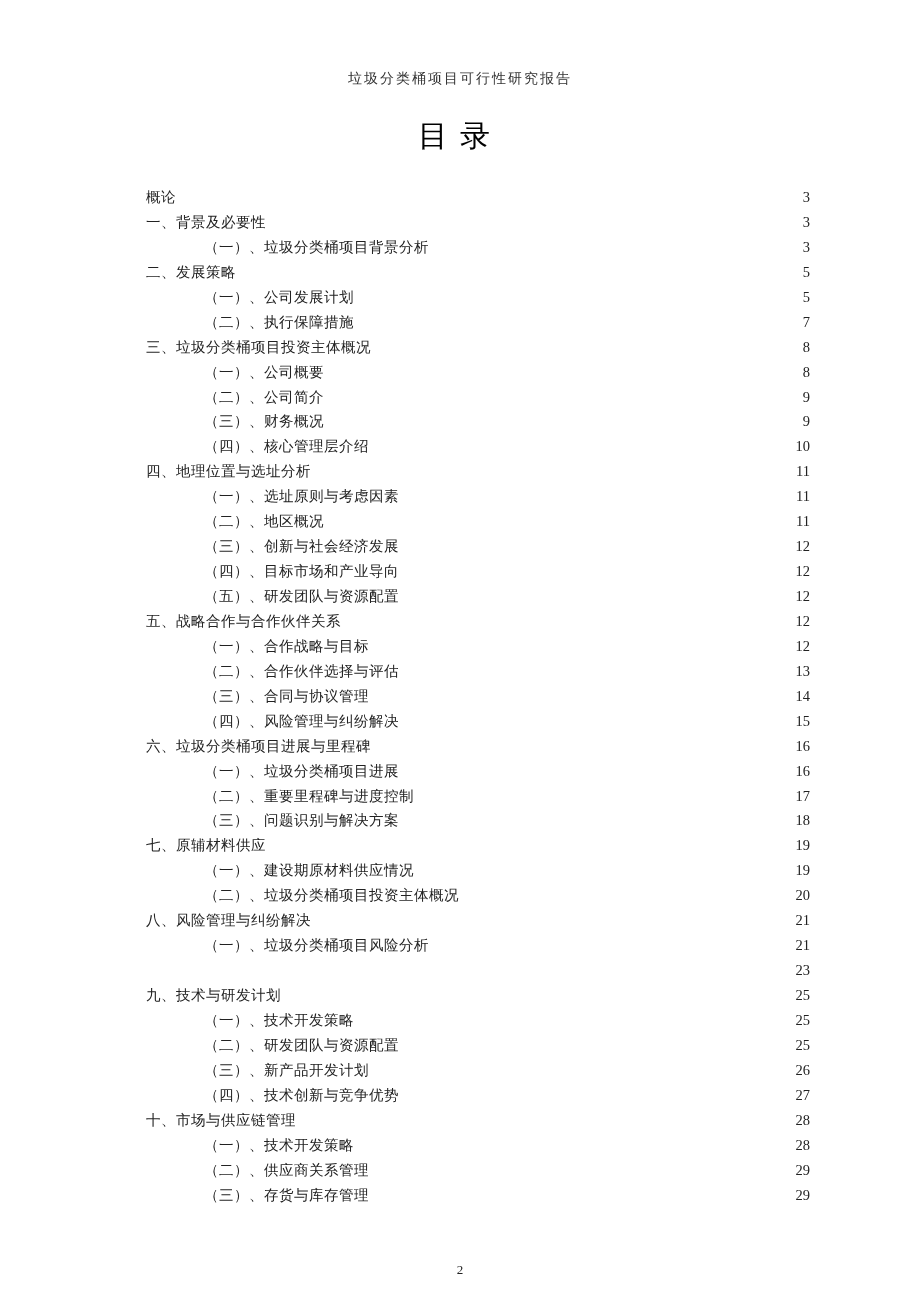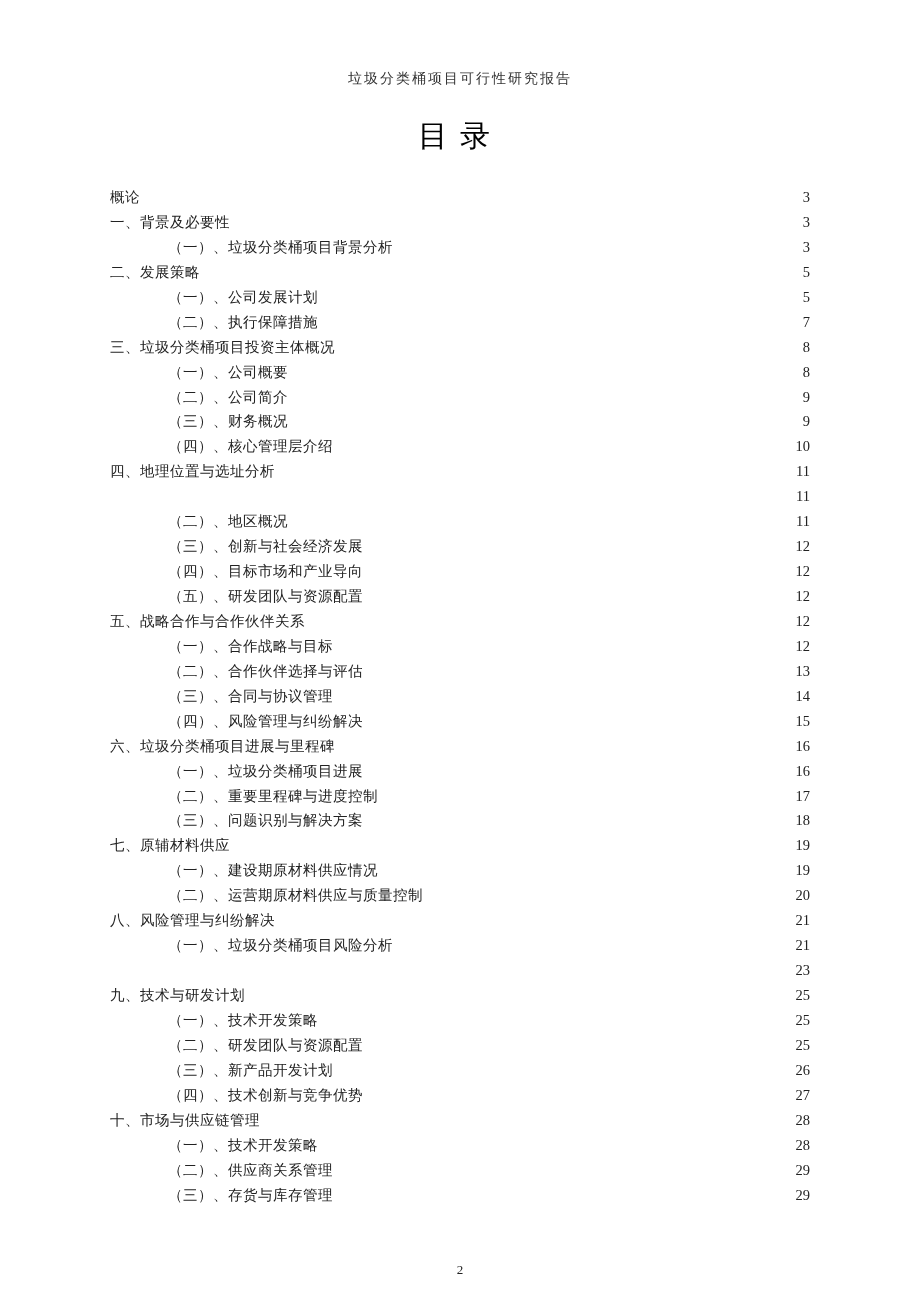--- a/index.html
+++ b/index.html
@@ -26,20 +26,21 @@
       letter-spacing: 12px;
       margin-bottom: 28px;
     }
     .toc-line {
       display: flex;
       align-items: flex-start;
       font-size: 14.5px;
       line-height: 1.72;
       white-space: nowrap;
       color: #222;
+      margin-left: 36px;
     }
     .toc-line.level-0 { padding-left: 0; }
     .toc-line.level-1 { padding-left: 58px; }
     .toc-label { flex-shrink: 0; letter-spacing: 0.5px; }
     .toc-dots {
       flex: 1 1 auto;
       overflow: hidden;
       position: relative;
       margin: 0 2px;
     }
@@ -124,20 +125,21 @@
       <span class="toc-label">（四）、核心管理层介绍</span>
       <span class="toc-dots"></span>
       <span class="toc-page">10</span>
     </div>
     <div class="toc-line level-0">
       <span class="toc-label">四、地理位置与选址分析</span>
       <span class="toc-dots"></span>
       <span class="toc-page">11</span>
     </div>
     <div class="toc-line level-1">
+      <span class="toc-label">（一）、选址原则与考虑因素</span>
       <span class="toc-dots"></span>
       <span class="toc-page">11</span>
     </div>
     <div class="toc-line level-1">
       <span class="toc-label">（二）、地区概况</span>
       <span class="toc-dots"></span>
       <span class="toc-page">11</span>
     </div>
     <div class="toc-line level-1">
       <span class="toc-label">（三）、创新与社会经济发展</span>
@@ -203,21 +205,21 @@
       <span class="toc-label">七、原辅材料供应</span>
       <span class="toc-dots"></span>
       <span class="toc-page">19</span>
     </div>
     <div class="toc-line level-1">
       <span class="toc-label">（一）、建设期原材料供应情况</span>
       <span class="toc-dots"></span>
       <span class="toc-page">19</span>
     </div>
     <div class="toc-line level-1">
-      <span class="toc-label">（二）、运营期原材料供应与质量控制</span>
+      <span class="toc-label">（二）、垃圾分类桶项目投资主体概况</span>
       <span class="toc-dots"></span>
       <span class="toc-page">20</span>
     </div>
     <div class="toc-line level-0">
       <span class="toc-label">八、风险管理与纠纷解决</span>
       <span class="toc-dots"></span>
       <span class="toc-page">21</span>
     </div>
     <div class="toc-line level-1">
       <span class="toc-label">（一）、垃圾分类桶项目风险分析</span>

